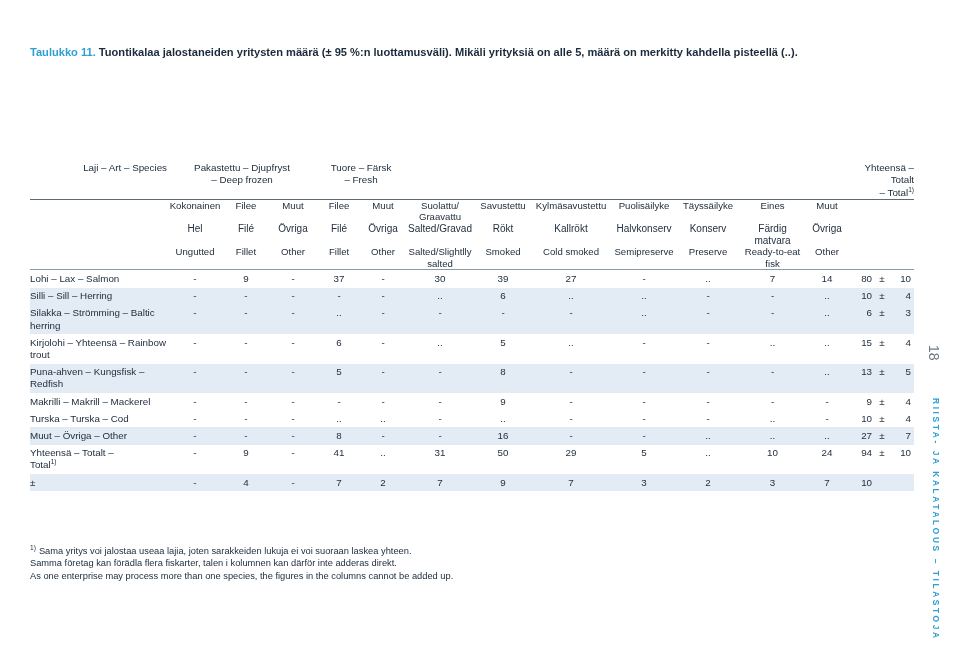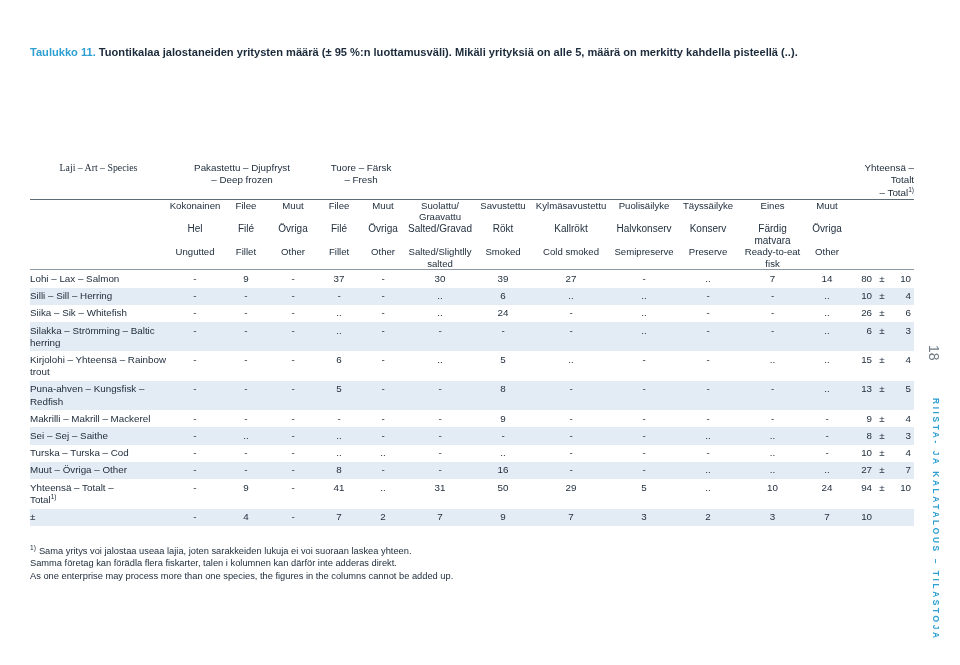--- a/index.html
+++ b/index.html
@@ -78,24 +78,23 @@
 
   
   .grp-row td {
     font-size: 9.8px;
     line-height: 12.3px;
     padding-bottom: 6px;
   }
   .grp-title { text-align: center; }
   .grp-title .l2 { display: block; }
   .species-head {
-    text-align: center;
+    text-align: right;
     font-size: 9.8px;
     line-height: 12.3px;
-    font-family: Liberation Serif, serif;
   }
   .tot-head {
     text-align: right;
     font-size: 9.8px;
     line-height: 12.3px;
     padding-right: 1px;
   }
   .tot-head .l2 { display: block; }
   sup.fn {
     font-size: 6.6px;
@@ -341,38 +340,20 @@
           <td>..</td>
           <td>..</td>
           <td>-</td>
           <td>-</td>
           <td>..</td>
           <td class="tot">10</td>
           <td class="pm">±</td>
           <td class="ci">4</td>
         </tr>
 
-        <tr class="data">
-          <td class="spec">Siika – Sik – Whitefish</td>
-          <td>-</td>
-          <td>-</td>
-          <td>-</td>
-          <td>..</td>
-          <td>-</td>
-          <td>..</td>
-          <td>24</td>
-          <td>-</td>
-          <td>..</td>
-          <td>-</td>
-          <td>-</td>
-          <td>..</td>
-          <td class="tot">26</td>
-          <td class="pm">±</td>
-          <td class="ci">6</td>
-        </tr>
 
         <tr class="data alt">
           <td class="spec">Silakka – Strömming – Baltic herring</td>
           <td>-</td>
           <td>-</td>
           <td>-</td>
           <td>..</td>
           <td>-</td>
           <td>-</td>
           <td>-</td>
@@ -436,38 +417,20 @@
           <td>-</td>
           <td>-</td>
           <td>-</td>
           <td>-</td>
           <td>-</td>
           <td class="tot">9</td>
           <td class="pm">±</td>
           <td class="ci">4</td>
         </tr>
 
-        <tr class="data alt">
-          <td class="spec">Sei – Sej – Saithe</td>
-          <td>-</td>
-          <td>..</td>
-          <td>-</td>
-          <td>..</td>
-          <td>-</td>
-          <td>-</td>
-          <td>-</td>
-          <td>-</td>
-          <td>-</td>
-          <td>..</td>
-          <td>..</td>
-          <td>-</td>
-          <td class="tot">8</td>
-          <td class="pm">±</td>
-          <td class="ci">3</td>
-        </tr>
 
         <tr class="data">
           <td class="spec">Turska – Turska – Cod</td>
           <td>-</td>
           <td>-</td>
           <td>-</td>
           <td>..</td>
           <td>..</td>
           <td>-</td>
           <td>..</td>

